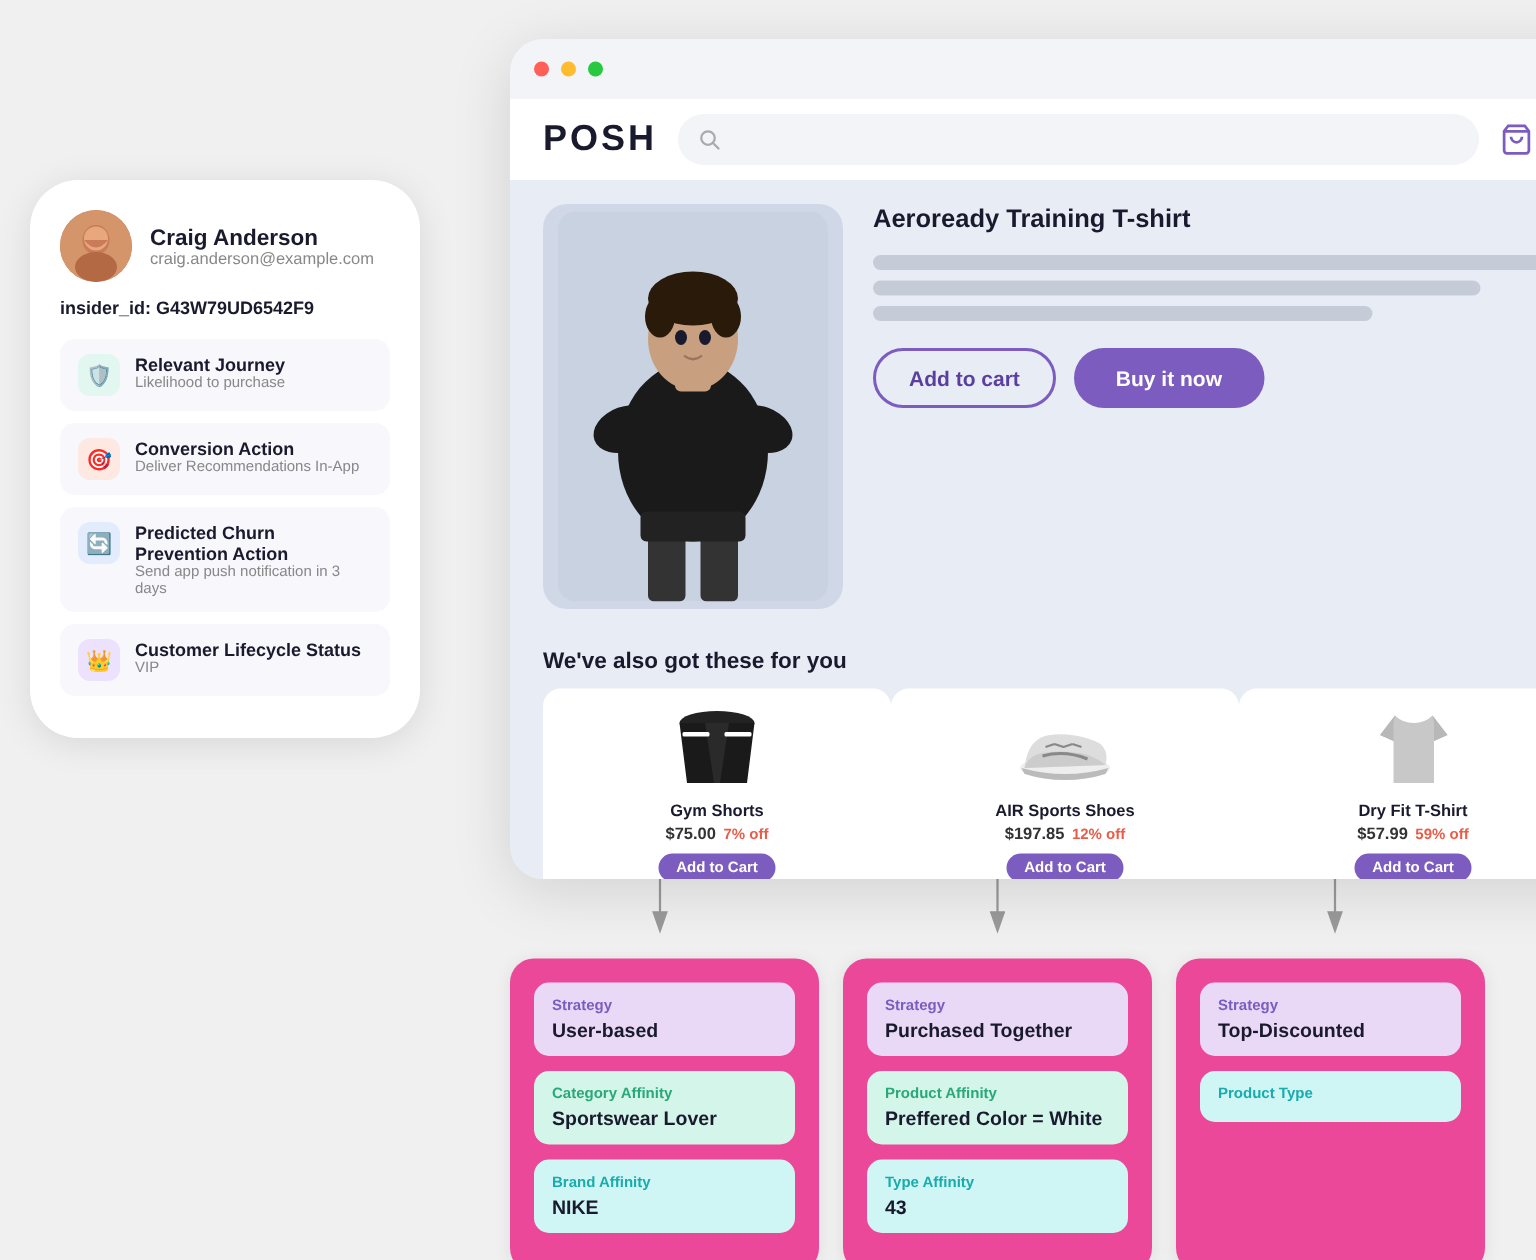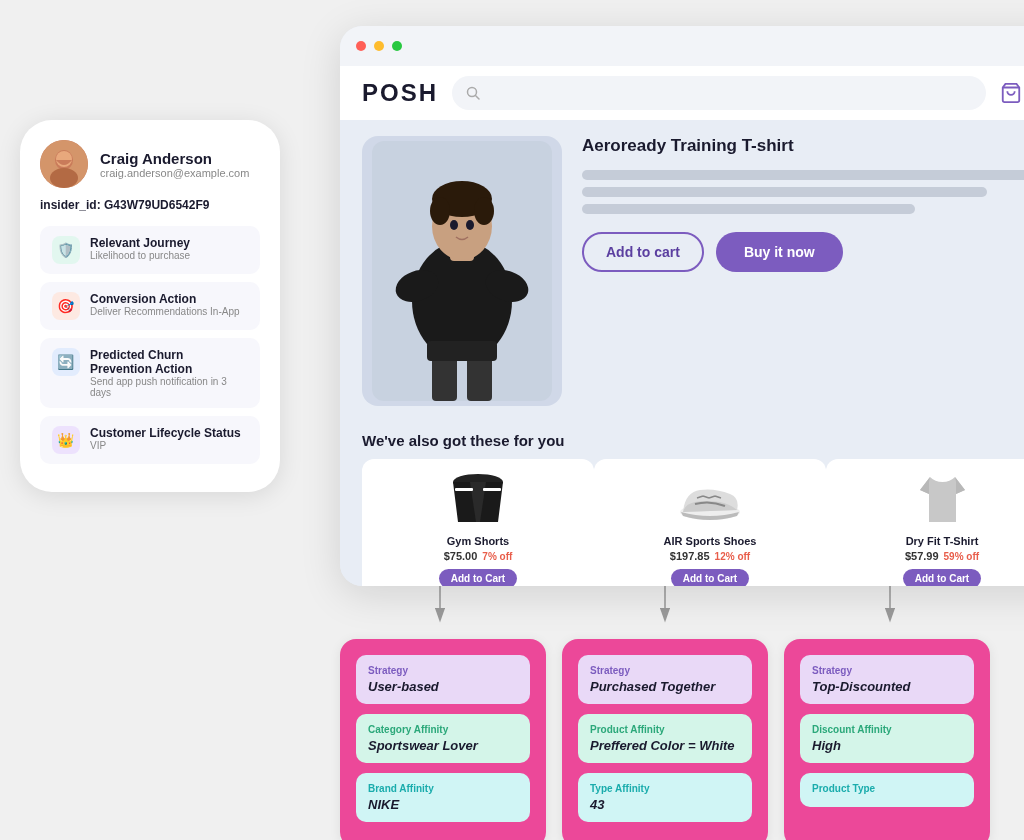--- a/index.html
+++ b/index.html
@@ -312,21 +312,20 @@
       color: #7c5cbf;
       font-weight: 600;
       margin-bottom: 3px;
     }
     .strat-block-label.green-label { color: #2ba87a; }
     .strat-block-label.cyan-label { color: #1aacac; }
     .strat-block-value {
       font-size: 13px;
       font-weight: 800;
       color: #1a1a2e;
-      font-style: italic;
     }
   </style>
 </head>
 <body>
 
 <div class="user-card">
   <div class="user-card-header">
     <div class="user-avatar">
       <svg viewBox="0 0 48 48" xmlns="http://www.w3.org/2000/svg">
         <circle cx="24" cy="24" r="24" fill="#d4956a"></circle>
@@ -561,22 +560,18 @@
       <div class="strat-block-label cyan-label">Type Affinity</div>
       <div class="strat-block-value">43</div>
     </div>
   </div>
 
   <div class="strategy-card">
     <div class="strat-block strat-block-purple">
       <div class="strat-block-label">Strategy</div>
       <div class="strat-block-value">Top-Discounted</div>
     </div>
-    <div class="strat-block strat-block-green">
-      <div class="strat-block-label green-label">Discount Affinity</div>
-      <div class="strat-block-value">High</div>
-    </div>
     <div class="strat-block strat-block-cyan">
       <div class="strat-block-label cyan-label">Product Type</div>
     </div>
   </div>
 
 </div>
 
 </body></html>

